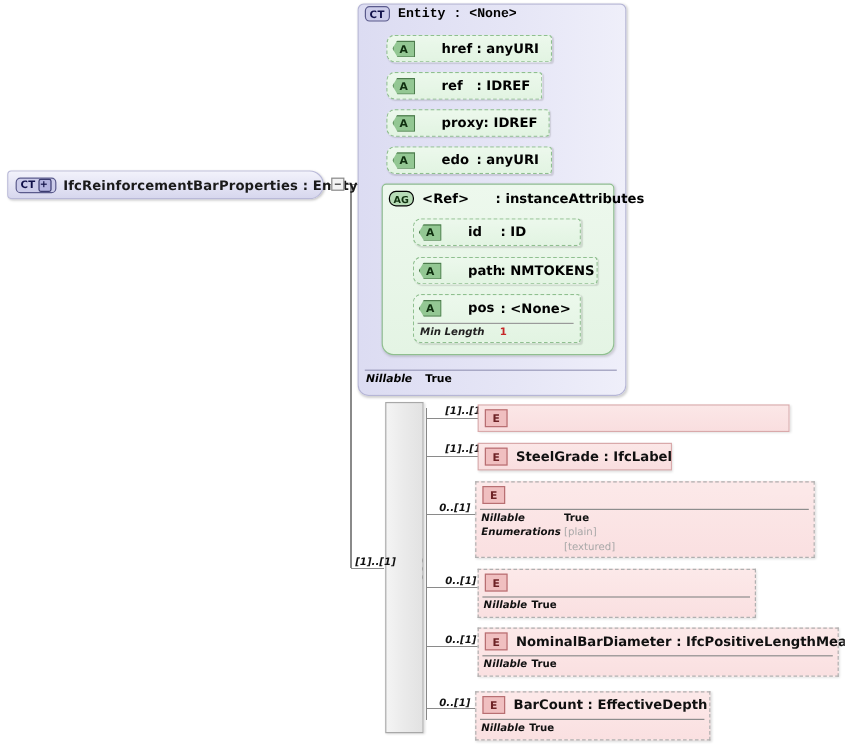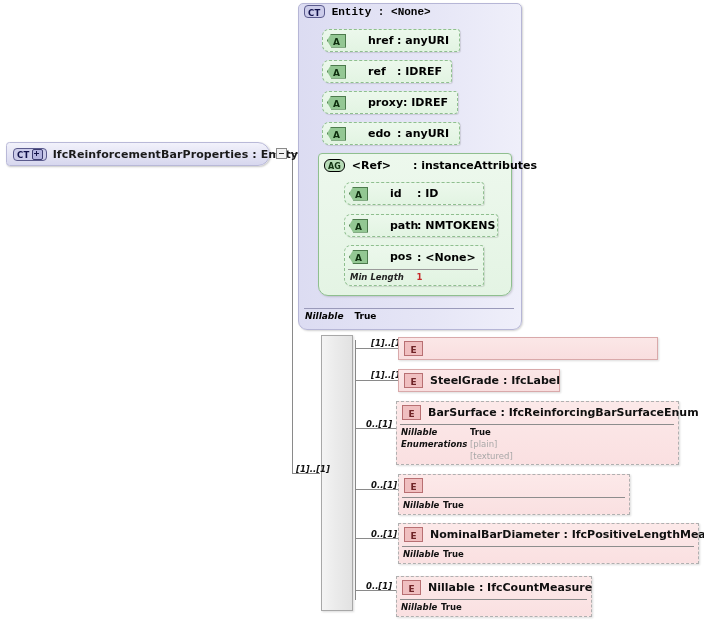--- a/index.html
+++ b/index.html
@@ -460,21 +460,20 @@
     <span class="elem-head" style="top:3px;">
       <span class="badge badge-e">E</span>
       <span class="ename">SteelGrade : IfcLabel</span>
     </span>
   </div>
 
   <div class="card" style="left:366px; top:419px;">0..[1]</div>
   <div class="elem-box optional" style="left:396px; top:401px; width:283px; height:64px;">
     <span class="elem-head" style="top:3px;">
       <span class="badge badge-e">E</span>
-      <span class="ename">BarSurface : IfcReinforcingBarSurfaceEnum</span>
     </span>
   </div>
   <div class="elem-sep" style="left:400px; top:424px; width:274px;"></div>
   <div class="prop-row" style="left:401px; top:427px;">
     <span class="k">Nillable</span>
   </div>
   <div class="prop-row" style="left:470px; top:427px;">
     <span class="v">True</span>
   </div>
   <div class="prop-row" style="left:401px; top:439px;">
@@ -513,21 +512,21 @@
     <span class="k">Nillable</span>
   </div>
   <div class="prop-row" style="left:443px; top:549px;">
     <span class="v">True</span>
   </div>
 
   <div class="card" style="left:366px; top:581px;">0..[1]</div>
   <div class="elem-box optional" style="left:396px; top:576px; width:196px; height:41px;">
     <span class="elem-head" style="top:3px;">
       <span class="badge badge-e">E</span>
-      <span class="ename">Nillable : IfcCountMeasure</span>
+      <span class="ename">BarCount : EffectiveDepth</span>
     </span>
   </div>
   <div class="elem-sep" style="left:400px; top:599px; width:187px;"></div>
   <div class="prop-row" style="left:401px; top:602px;">
     <span class="k">Nillable</span>
   </div>
   <div class="prop-row" style="left:441px; top:602px;">
     <span class="v">True</span>
   </div>
 

